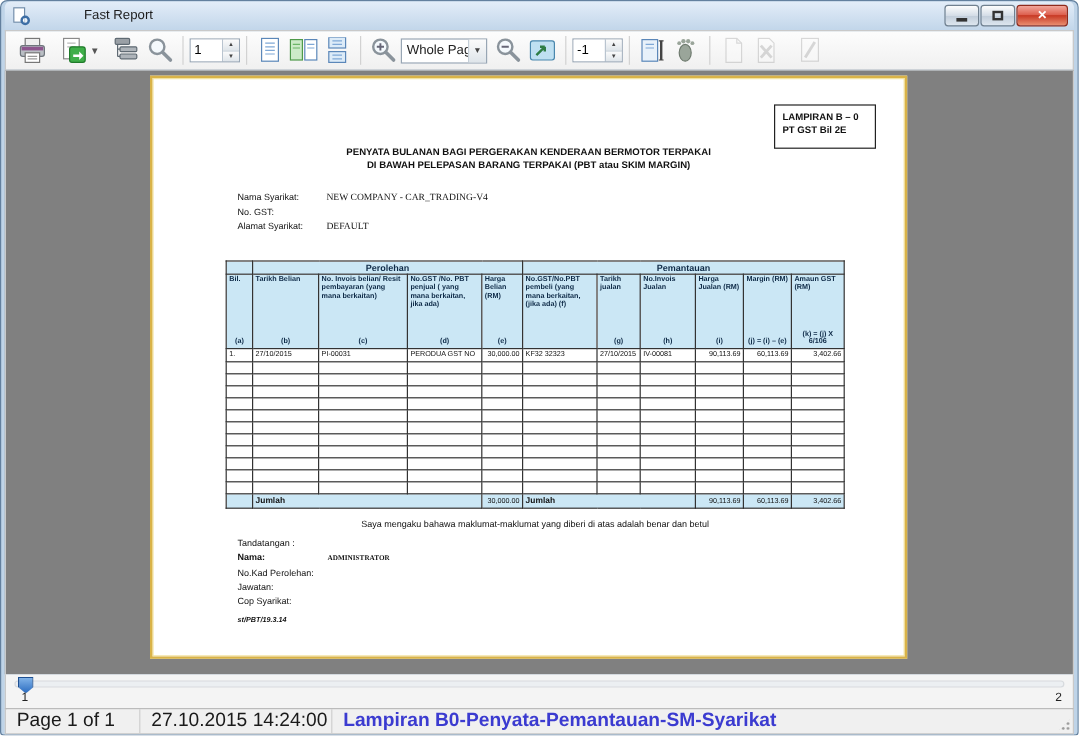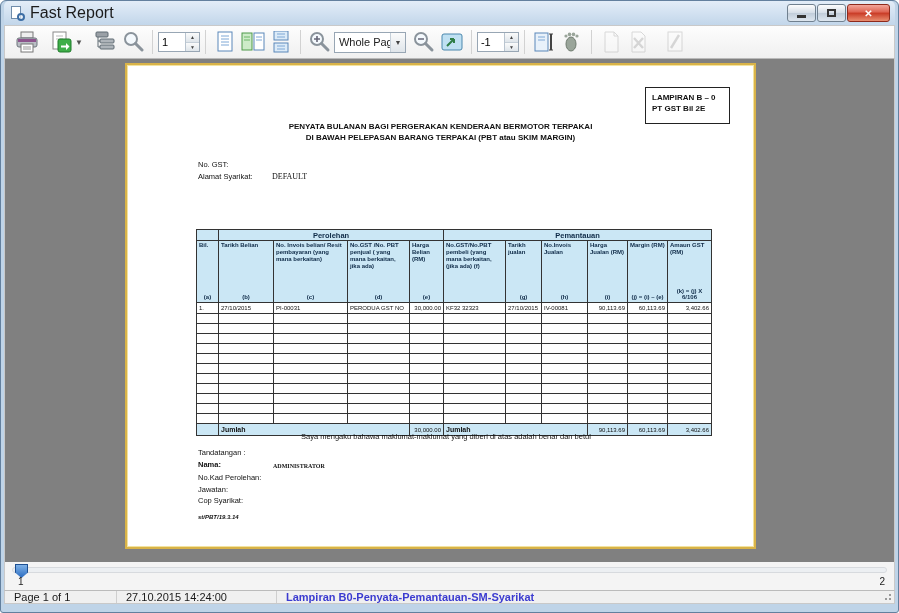--- a/index.html
+++ b/index.html
@@ -17,21 +17,21 @@
 
   
   .titlebar {
     height:24px; display:flex; align-items:center; position:relative;
     background:linear-gradient(#e3edf8,#c2d6ea);
     border-radius:5px 5px 0 0;
   }
   .app-icon { width:15px; height:15px; margin:0 5px 0 6px; position:relative; }
   .app-icon .pg { position:absolute; left:1px; top:0; width:10px; height:13px; background:#fff; border:1px solid #6f8cab; }
   .app-icon .mg { position:absolute; right:0; bottom:0; width:8px; height:8px; border:2px solid #3d6ea5; border-radius:50%; background:rgba(255,255,255,.6); }
-  .title-text { font-size:16px; color:#1c1c1c; }
+  .title-text { font-size:11px; color:#1c1c1c;margin-left:40px; }
   .win-buttons { position:absolute; right:5px; top:3px; display:flex; }
   .win-btn {
     width:29px; height:18px; display:flex; align-items:center; justify-content:center;
     background:linear-gradient(#fdfdfd,#d4dde7 50%,#c0ccd9 50%,#dde6ef);
     border:1px solid #70808f; border-radius:3px; margin-left:1px;
     font-size:9px; color:#333;
   }
   .win-btn.close {
     width:43px;
     background:linear-gradient(#f2a69b,#dd6150 45%,#c83a25 50%,#e98e70);
@@ -72,21 +72,21 @@
     position:absolute; left:518px; top:22px; width:85px; height:37px;
     border:1px solid #222; padding:4px 0 0 6px;
     font-size:8px; font-weight:bold; line-height:11px; color:#111;
   }
   .doc-title { position:absolute; left:0; top:56px; width:100%; text-align:center; font-size:8px; font-weight:bold; line-height:11px; color:#111; }
   .company { position:absolute; left:71px; top:94px; font-size:7.5px; color:#111; }
   .company .row { display:flex; line-height:12px; }
   .company .lbl { width:66px; }
   .company .val { font-family:"Liberation Serif", serif; font-size:8px; padding-left:8px; }
 
-  table.report { position:absolute; left:61px; top:164px; width:516px; border-collapse:collapse; table-layout:fixed;margin-left:8px; }
+  table.report { position:absolute; left:61px; top:152px; width:516px; border-collapse:collapse; table-layout:fixed; }
   table.report td { border:1px solid #333; font-size:6px; color:#111; padding:0 2px; overflow:hidden; }
   tr.grp td { background:#cbe7f5; font-weight:bold; font-size:7.5px; text-align:center; height:11px; color:#0e2a47; }
   tr.hdr td { background:#cbe7f5; vertical-align:top; height:62px; padding:1px 2px; color:#0e2a47; }
   tr.hdr .hcell { display:flex; flex-direction:column; height:58px; }
   tr.hdr .d { font-weight:bold; font-size:6px; line-height:7px; }
   tr.hdr .c { margin-top:auto; font-weight:bold; text-align:center; font-size:6px; }
   tr.data td { height:11px; white-space:nowrap; }
   tr.empty td { height:10px; }
   tr.total td { background:#cbe7f5; height:12px; font-weight:bold; }
   tr.total td.num { text-align:right; font-weight:normal; }
@@ -104,21 +104,21 @@
   .pager-track { position:absolute; left:7px; right:7px; top:5px; height:6px; background:#eceff2; border:1px solid #d7dade; border-radius:3px; }
   .pager-thumb {
     position:absolute; left:10px; top:2px; width:13px; height:14px;
     background:linear-gradient(#7fb2e8,#2f6fc2); border:1px solid #1d4f92;
     clip-path: polygon(0 0, 100% 0, 100% 60%, 50% 100%, 0 60%);
   }
   .pager-first { position:absolute; left:13px; top:14px; font-size:10px; color:#222; }
   .pager-last  { position:absolute; right:9px; top:14px; font-size:10px; color:#222; }
 
   
-  .statusbar { display:flex; height:14px; background:#f0f0f0; border:1px solid #c9c9c9; border-top:1px solid #bbb; align-items:center; font-size:11px; color:#1a1a1a; position:relative; }
+  .statusbar { display:flex; height:22px; background:#f0f0f0; border:1px solid #c9c9c9; border-top:1px solid #bbb; align-items:center; font-size:16px; color:#1a1a1a; position:relative; }
   .sb-panel { height:100%; display:flex; align-items:center; padding-left:9px; border-right:1px solid #cfcfcf; }
   .sb-p1 { width:112px; }
   .sb-p2 { width:160px; }
   .sb-p3 { flex:1; color:#3b3bd0; font-weight:bold; border-right:none; }
   .grip { position:absolute; right:2px; bottom:2px; width:10px; height:10px;
     background-image: radial-gradient(circle at 2px 2px,#9a9a9a 1px,transparent 1.2px);
     background-size:4px 4px; background-position:bottom right;
     clip-path: polygon(100% 0, 100% 100%, 0 100%);
   }
 
@@ -306,20 +306,24 @@
         <div>PT GST Bil 2E</div>
       </div>
 
       <div class="doc-title">
         <div>PENYATA BULANAN BAGI PERGERAKAN KENDERAAN BERMOTOR TERPAKAI</div>
         <div>DI BAWAH PELEPASAN BARANG TERPAKAI (PBT atau SKIM MARGIN)</div>
       </div>
 
       <div class="company">
         <div class="row">
+            <span class="lbl">Nama Syarikat:</span>
+            <span class="val">NEW COMPANY - CAR_TRADING-V4</span>
+          </div>
+        <div class="row">
             <span class="lbl">No. GST:</span>
             <span class="val"></span>
           </div>
         <div class="row">
             <span class="lbl">Alamat Syarikat:</span>
             <span class="val">DEFAULT</span>
           </div>
       </div>
 
       <table class="report">

